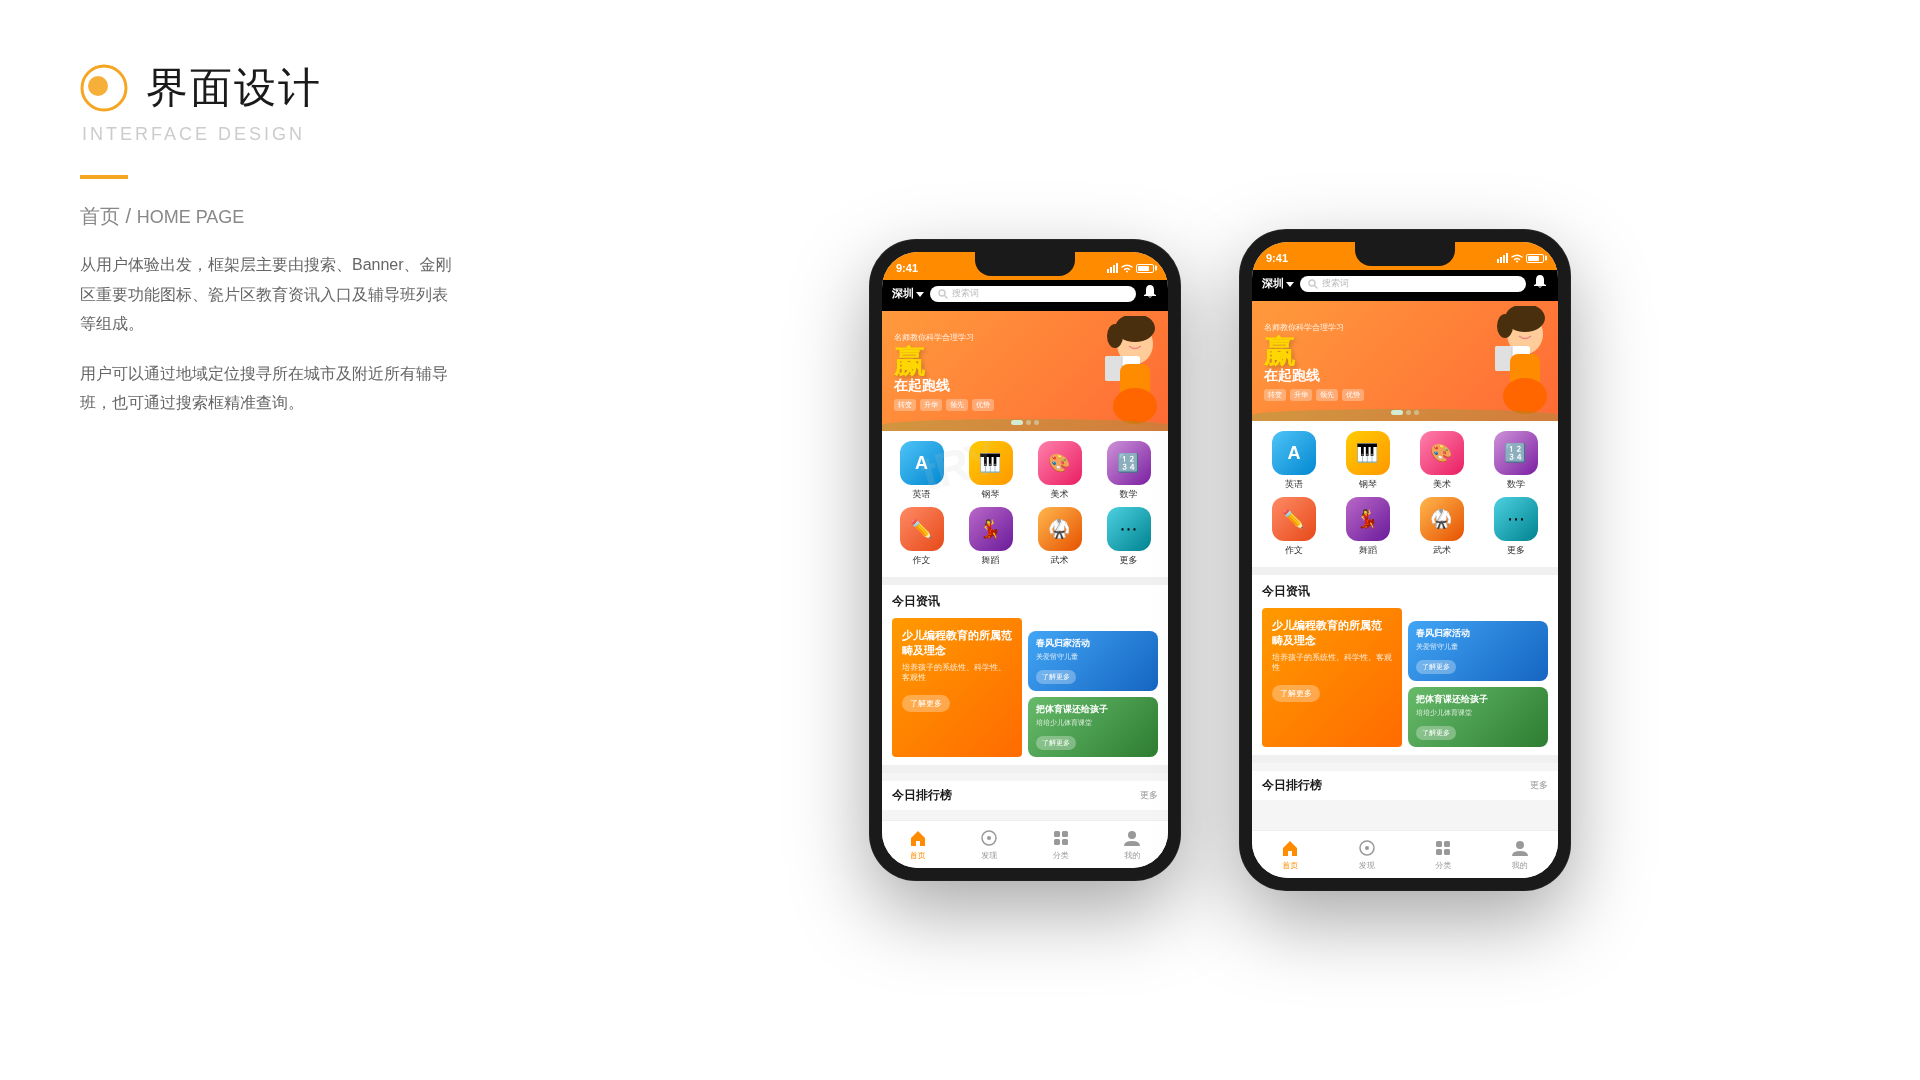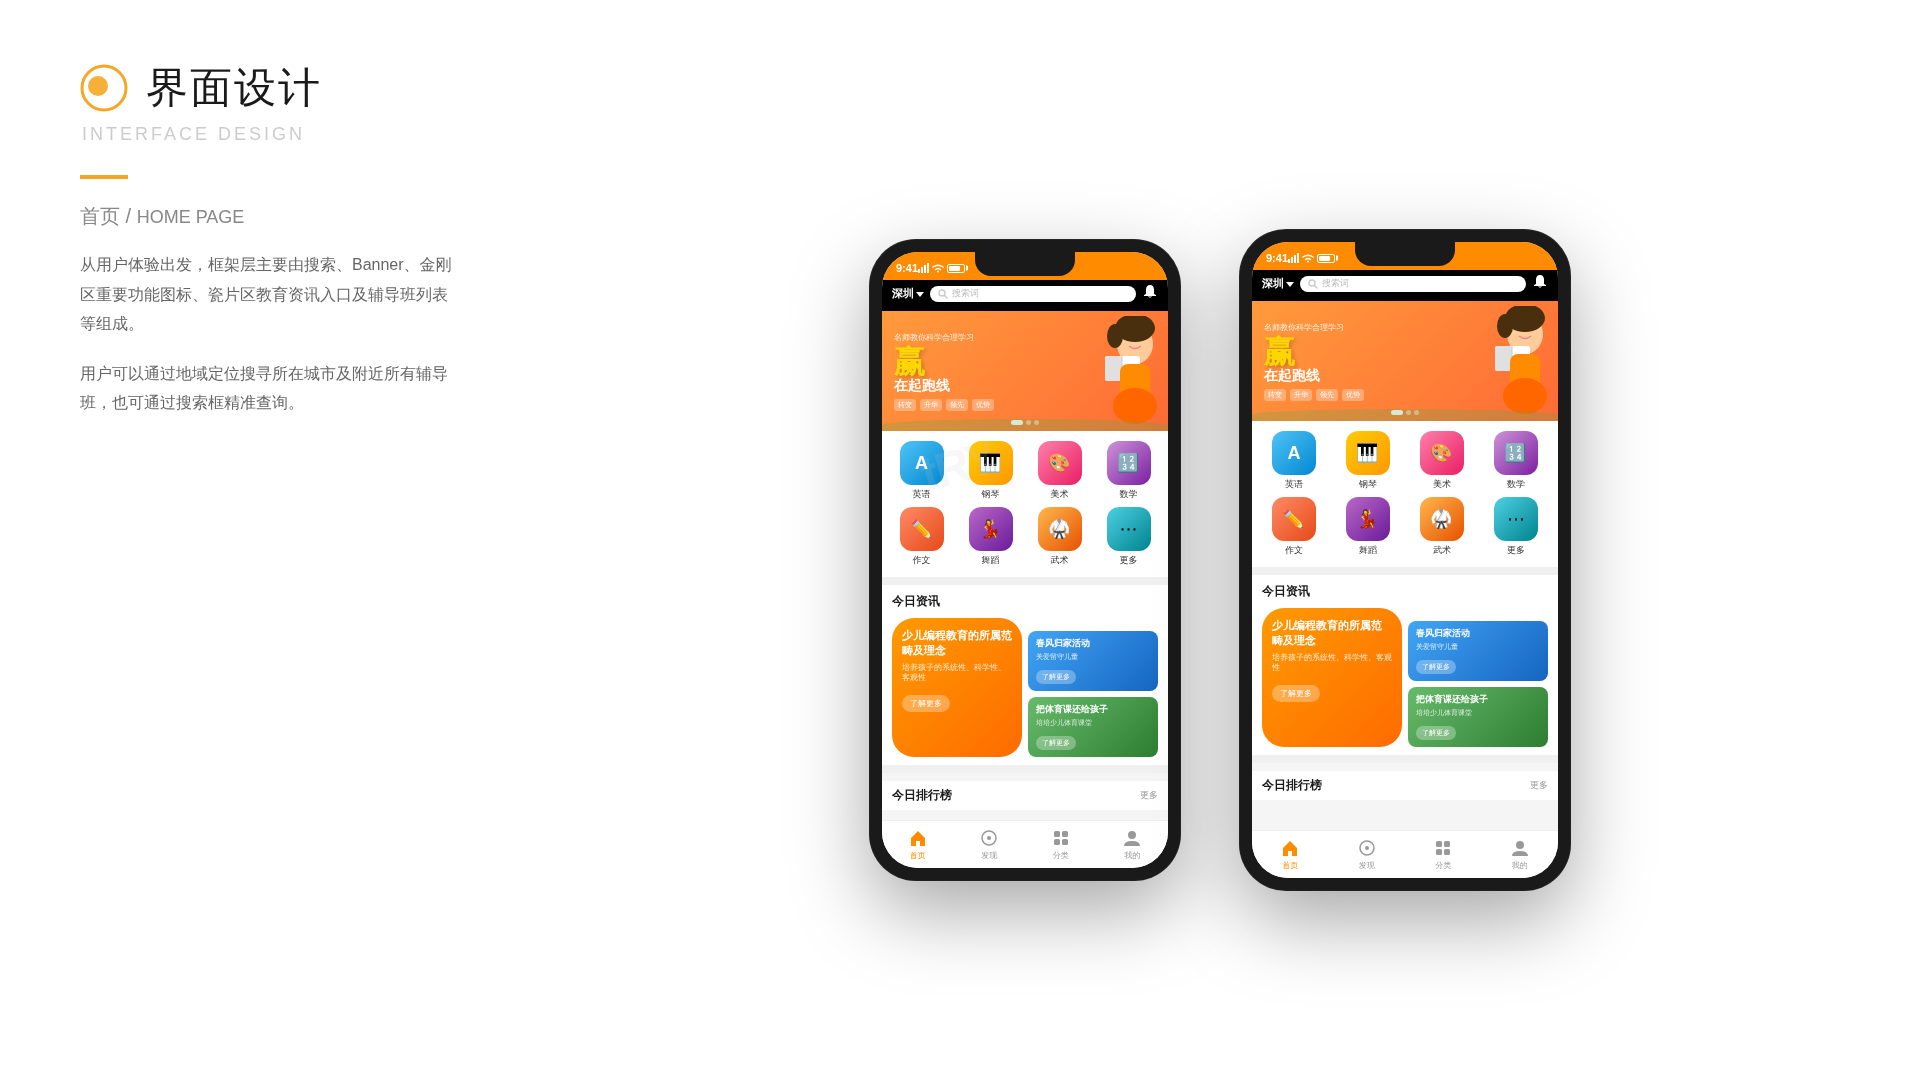--- a/index.html
+++ b/index.html
@@ -120,20 +120,21 @@
       border-radius: 0 0 16px 16px;
       z-index: 10;
     }
 
     
     .status-bar {
       height: 28px;
       background: #ff8c00;
       display: flex;
       align-items: center;
+      justify-content: space-between;
       padding: 0 14px 0 14px;
       padding-top: 4px;
       font-size: 10px;
       color: white;
       font-weight: 600;
     }
 
     .status-time { font-size: 11px; font-weight: 700; }
     .status-icons { display: flex; align-items: center; gap: 3px; }
     .signal-bars { display: flex; align-items: flex-end; gap: 1px; }
@@ -332,21 +333,21 @@
     }
 
     .news-grid {
       display: grid;
       grid-template-columns: 1fr 1fr;
       gap: 6px;
     }
 
     .news-card-big {
       background: linear-gradient(135deg, #ff9a00, #ff6b00);
-      border-radius: 22px;
+      border-radius: 4px;
       padding: 10px;
       color: white;
       position: relative;
     }
 
     .news-card-big h4 {
       font-size: 11px;
       font-weight: 700;
       line-height: 1.4;
       margin-bottom: 4px;

